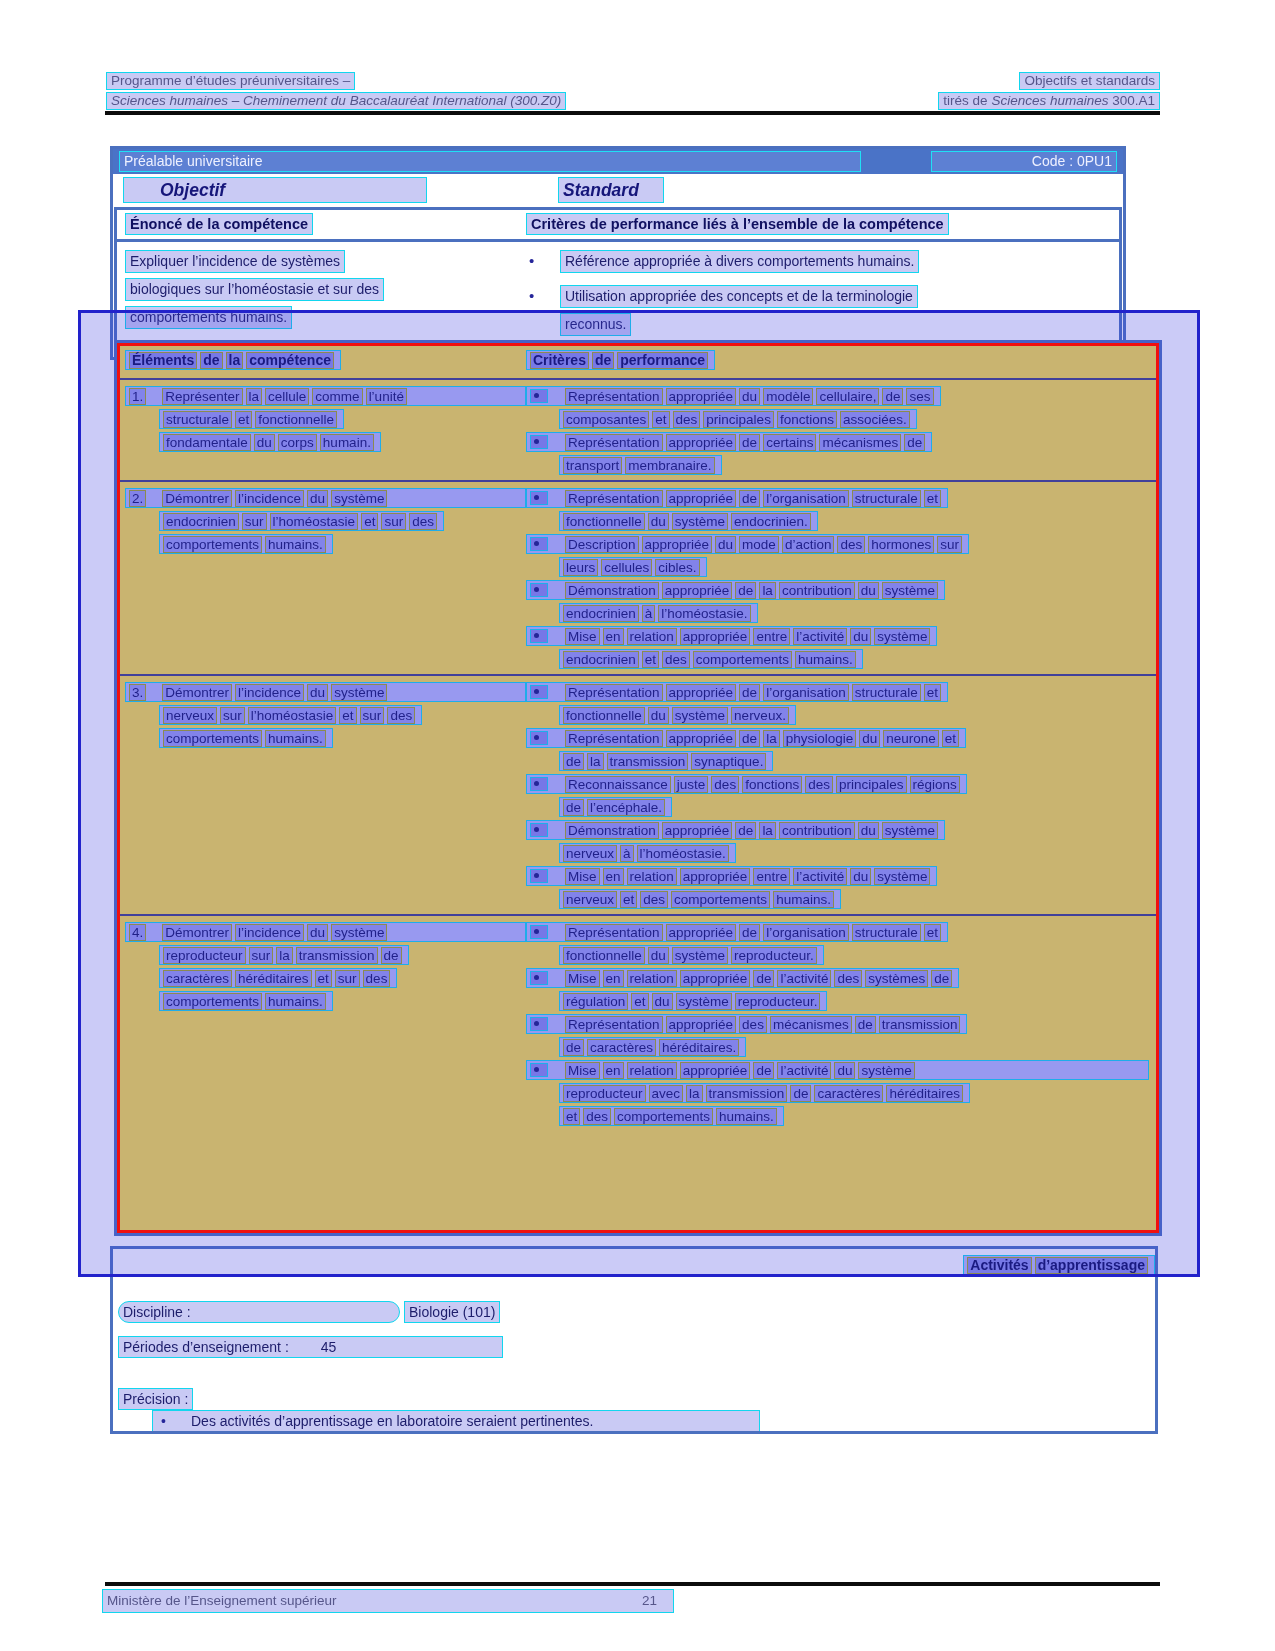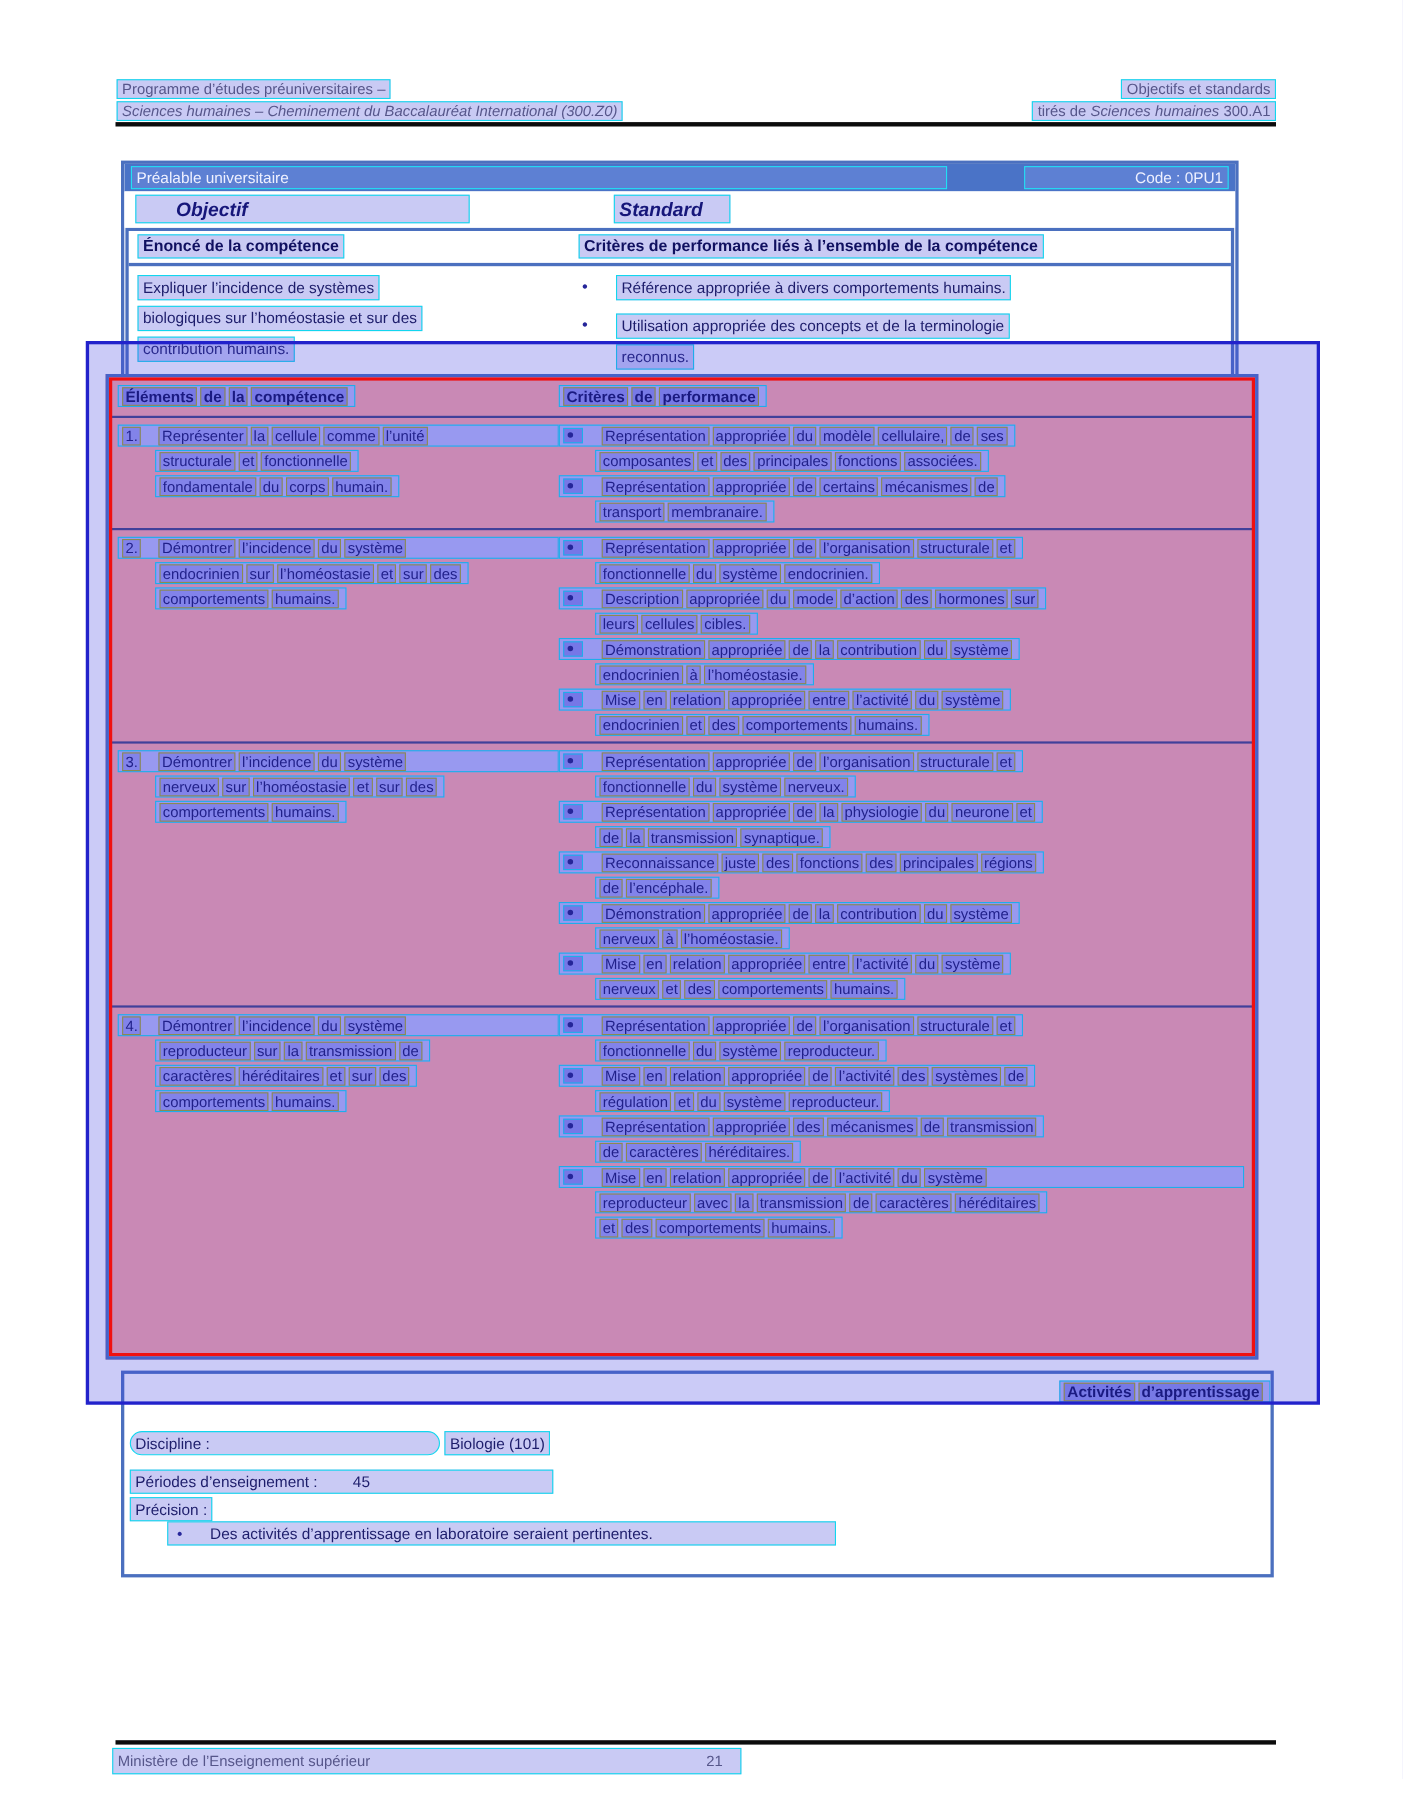--- a/index.html
+++ b/index.html
@@ -39,22 +39,22 @@
   .colL{width:409px;padding-left:8px;box-sizing:border-box;}
   .colR{flex:1;padding-right:10px;}
   .etbody{display:flex;padding:8px 0 6px;}
   .line{margin-bottom:5px;}
   .line .lbox{line-height:21px;}
   .eb{display:flex;margin-bottom:7px;}
   .eb .dot{width:34px;color:#26269a;font-size:15px;line-height:21px;text-align:left;
            padding-left:3px;box-sizing:border-box;}
 
   
-  .sec2{position:absolute;left:96px;top:340px;width:1048px;height:896px;
-        box-sizing:border-box;border:3px solid var(--steel);background:#fca5a5;
+  .sec2{position:absolute;left:114px;top:340px;width:1048px;height:896px;
+        box-sizing:border-box;border:3px solid var(--steel);background:#fde047;
         overflow:hidden;}
   .redframe{position:absolute;left:0;top:0;right:0;bottom:0;
             border:3px solid var(--red);z-index:40;pointer-events:none;}
   .elhead{display:flex;padding:7px 0 5px;border-bottom:2px solid #414180;}
   .elrow{display:flex;border-bottom:2px solid #414180;padding:6px 0 2px;}
   .elrow.r4{border-bottom:none;padding-bottom:48px;}
   .ccol{display:flex;flex-direction:column;align-items:flex-start;}
   .obar{display:inline-flex;align-items:center;background:#babbf6;
         border:1px solid var(--cyan);height:20px;margin-bottom:3px;
         padding:0 3px;box-sizing:border-box;white-space:nowrap;}
@@ -68,21 +68,21 @@
          border:1px solid var(--cyan);margin-right:17px;flex:none;}
   .bmark:after{content:'';position:absolute;left:3px;top:3px;width:5px;height:5px;
                border-radius:50%;background:#1c1c7e;}
 
   
   .sec3{position:absolute;left:110px;top:1246px;width:1048px;height:188px;
         box-sizing:border-box;border:3px solid var(--steel);background:#fff;
         overflow:hidden;}
   .acttitle{padding:6px 0 0 8px;height:24px;text-align:right;}
   .actrow{padding-left:5px;}
-  .m1{margin-top:22px;} .m2{margin-top:13px;} .m3{margin-top:3px;text-decoration:underline;} .m4{padding-left:39px;}
+  .m1{margin-top:22px;} .m2{margin-top:13px;} .m3{margin-top:30px;text-decoration:underline;} .m4{padding-left:39px;}
   .wlab{width:282px;box-sizing:border-box;margin-right:4px;border-radius:11px;}
   .pbox{width:385px;box-sizing:border-box;}
   .pval{margin-left:32px;}
   .bbox{display:inline-flex;width:608px;box-sizing:border-box;align-items:center;}
   .dot2{width:34px;flex:none;}
   .dot2:before{content:'\2022';color:#26269a;padding-left:4px;}
 
   
   .overlay{position:absolute;left:78px;top:310px;width:1122px;height:967px;
            box-sizing:border-box;background:rgba(62,62,224,0.27);
@@ -116,21 +116,21 @@
     </div>
     <div class="etable">
       <div class="ethead">
         <div class="colL"><span class="lbox">Énoncé de la compétence</span></div>
         <div class="colR"><span class="lbox">Critères de performance liés à l’ensemble de la compétence</span></div>
       </div>
       <div class="etbody">
         <div class="colL" id="enonce-statement">
             <div class="line"><span class="lbox">Expliquer l’incidence de systèmes</span></div>
             <div class="line"><span class="lbox">biologiques sur l’homéostasie et sur des</span></div>
-            <div class="line"><span class="lbox">contribution humains.</span></div>
+            <div class="line"><span class="lbox">comportements humains.</span></div>
           </div>
         <div class="colR" id="enonce-bullets">
             <div class="eb">
               <span class="dot">•</span>
               <div class="btext">
                 <div class="line"><span class="lbox">Référence appropriée à divers comportements humains.</span></div>
               </div>
             </div>
             <div class="eb">
               <span class="dot">•</span>

